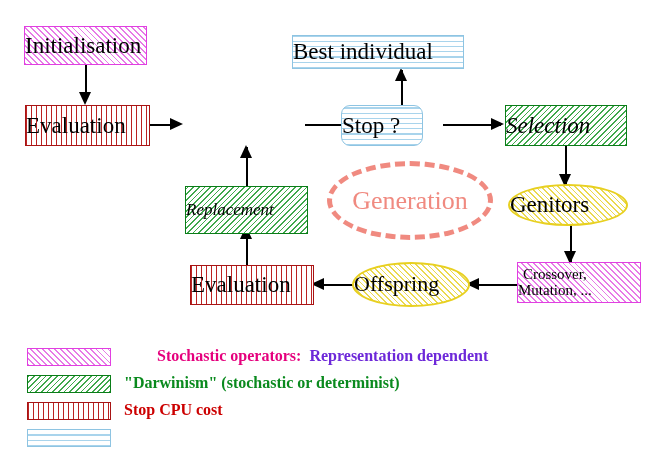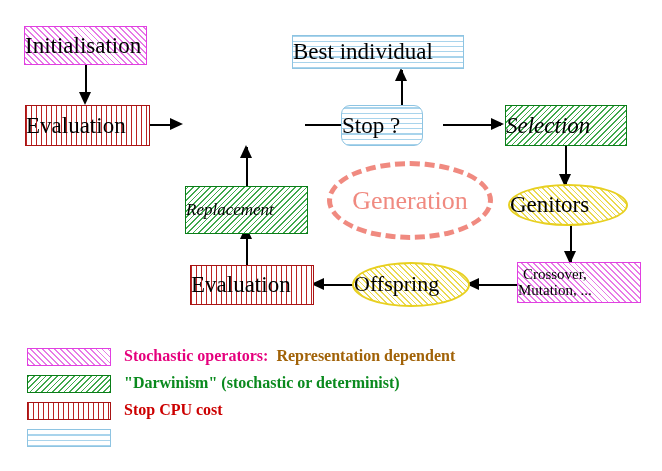--- a/index.html
+++ b/index.html
@@ -222,21 +222,21 @@
 
   <div class="node fill-green" style="left:185px; top:186px; width:123px; height:48px; font-size:17px;">
     <span>Replacement</span>
   </div>
 
   <div class="gen-ellipse" style="left:327px; top:161px; width:166px; height:79px; font-size:26px;">
     <span>Generation</span>
   </div>
 
   <div class="legend-swatch fill-magenta" style="top:348px;"></div>
-  <div class="legend-text" style="top:347px;"><span style="color:#e5007d;">Stochastic operators:</span><span class="seg2" style="color:#a16207;">  Representation dependent</span></div>
+  <div class="legend-text" style="top:347px;"><span style="color:#e5007d;margin-left:33px;">Stochastic operators:</span><span class="seg2" style="color:#6d28d9;">  Representation dependent</span></div>
 
   <div class="legend-swatch fill-green" style="top:375px;"></div>
   <div class="legend-text" style="top:374px;"><span style="color:#0a8a1e;">"Darwinism" (stochastic or determinist)</span></div>
 
   <div class="legend-swatch fill-red" style="top:402px;"></div>
   <div class="legend-text" style="top:401px;"><span style="color:#cc0000;">Stop CPU cost</span></div>
 
   <div class="legend-swatch fill-blue" style="top:429px;"></div>
 
 </div>

